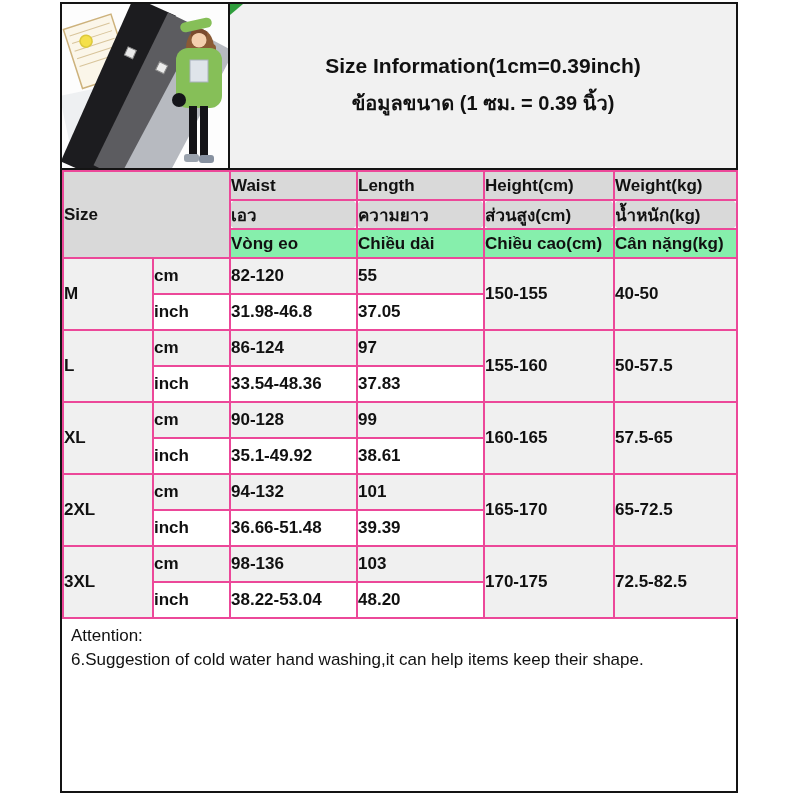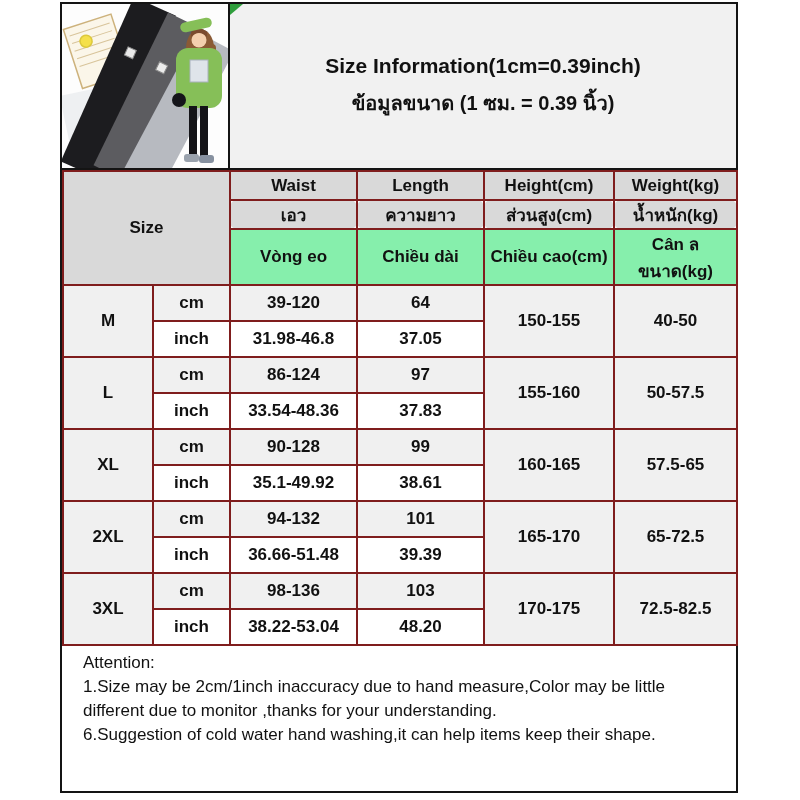--- a/index.html
+++ b/index.html
@@ -30,35 +30,35 @@
     border-top:11px solid #2f9e3c;border-right:13px solid transparent;
   }
   .title-line1{font-size:21px;font-weight:bold;}
   .title-line2{font-size:20px;font-weight:bold;}
   .title-line3{font-size:20px;font-weight:bold;}
   
   table.size-table{
     border-collapse:collapse;table-layout:fixed;width:100%;flex:none;
   }
   table.size-table td{
-    border:2px solid #7f1d1d;text-align:center;vertical-align:middle;
+    border:2px solid #ec4899;vertical-align:middle;
     font-weight:bold;font-size:17px;padding:0;overflow:hidden;
   }
   td.hdr{background:#d9d9d9;height:27px;}
   td.hdr-th{background:#d9d9d9;height:27px;border-radius:7px;}
   td.hdr-vi{background:#86efac;height:27px;font-size:16px;}
   td.size-hdr{background:#d9d9d9;font-size:30px;}
   td.size-cell{background:#d9d9d9;font-size:19px;}
   tr.row-cm td{background:#f0f0f0;height:34px;}
   tr.row-inch td{background:#ffffff;height:34px;}
   td.merged-cell{background:#f0f0f0;}
   
   .attention{
     flex:1;background:#fff;padding:5px 9px 0 9px;
-    font-size:17px;font-weight:normal;line-height:1.42;text-align:left;margin-left:12px;
+    font-size:17px;font-weight:normal;line-height:1.42;text-align:left;
   }
   .attention div{white-space:normal;}
 </style>
 </head>
 <body>
 
 <div class="frame">
 
   <div class="top-row">
 
@@ -135,28 +135,28 @@
     <tr>
       <td class="hdr-th">เอว</td>
       <td class="hdr-th">ความยาว</td>
       <td class="hdr-th">ส่วนสูง(cm)</td>
       <td class="hdr-th">น้ำหนัก(kg)</td>
     </tr>
     <tr>
       <td class="hdr-vi">Vòng eo</td>
       <td class="hdr-vi">Chiều dài</td>
       <td class="hdr-vi">Chiều cao(cm)</td>
-      <td class="hdr-vi">Cân ลขนาด(kg)</td>
+      <td class="hdr-vi">Cân nặng(kg)</td>
     </tr>
 
     <tr class="row-cm">
       <td class="size-cell" rowspan="2">M</td>
       <td>cm</td>
-      <td>39-120</td>
-      <td>64</td>
+      <td>82-120</td>
+      <td>55</td>
       <td class="merged-cell" rowspan="2">150-155</td>
       <td class="merged-cell" rowspan="2">40-50</td>
     </tr>
     <tr class="row-inch">
       <td>inch</td>
       <td>31.98-46.8</td>
       <td>37.05</td>
     </tr>
 
     <tr class="row-cm">
@@ -212,17 +212,16 @@
     <tr class="row-inch">
       <td>inch</td>
       <td>38.22-53.04</td>
       <td>48.20</td>
     </tr>
   </tbody>
     </table>
 
   <div class="attention">
     <div>Attention:</div>
-    <div>1.Size may be 2cm/1inch inaccuracy due to hand measure,Color may be little different due to monitor ,thanks for your understanding.</div>
     <div>6.Suggestion of cold water hand washing,it can help items keep their shape.</div>
   </div>
 
 </div>
 
 </body></html>

